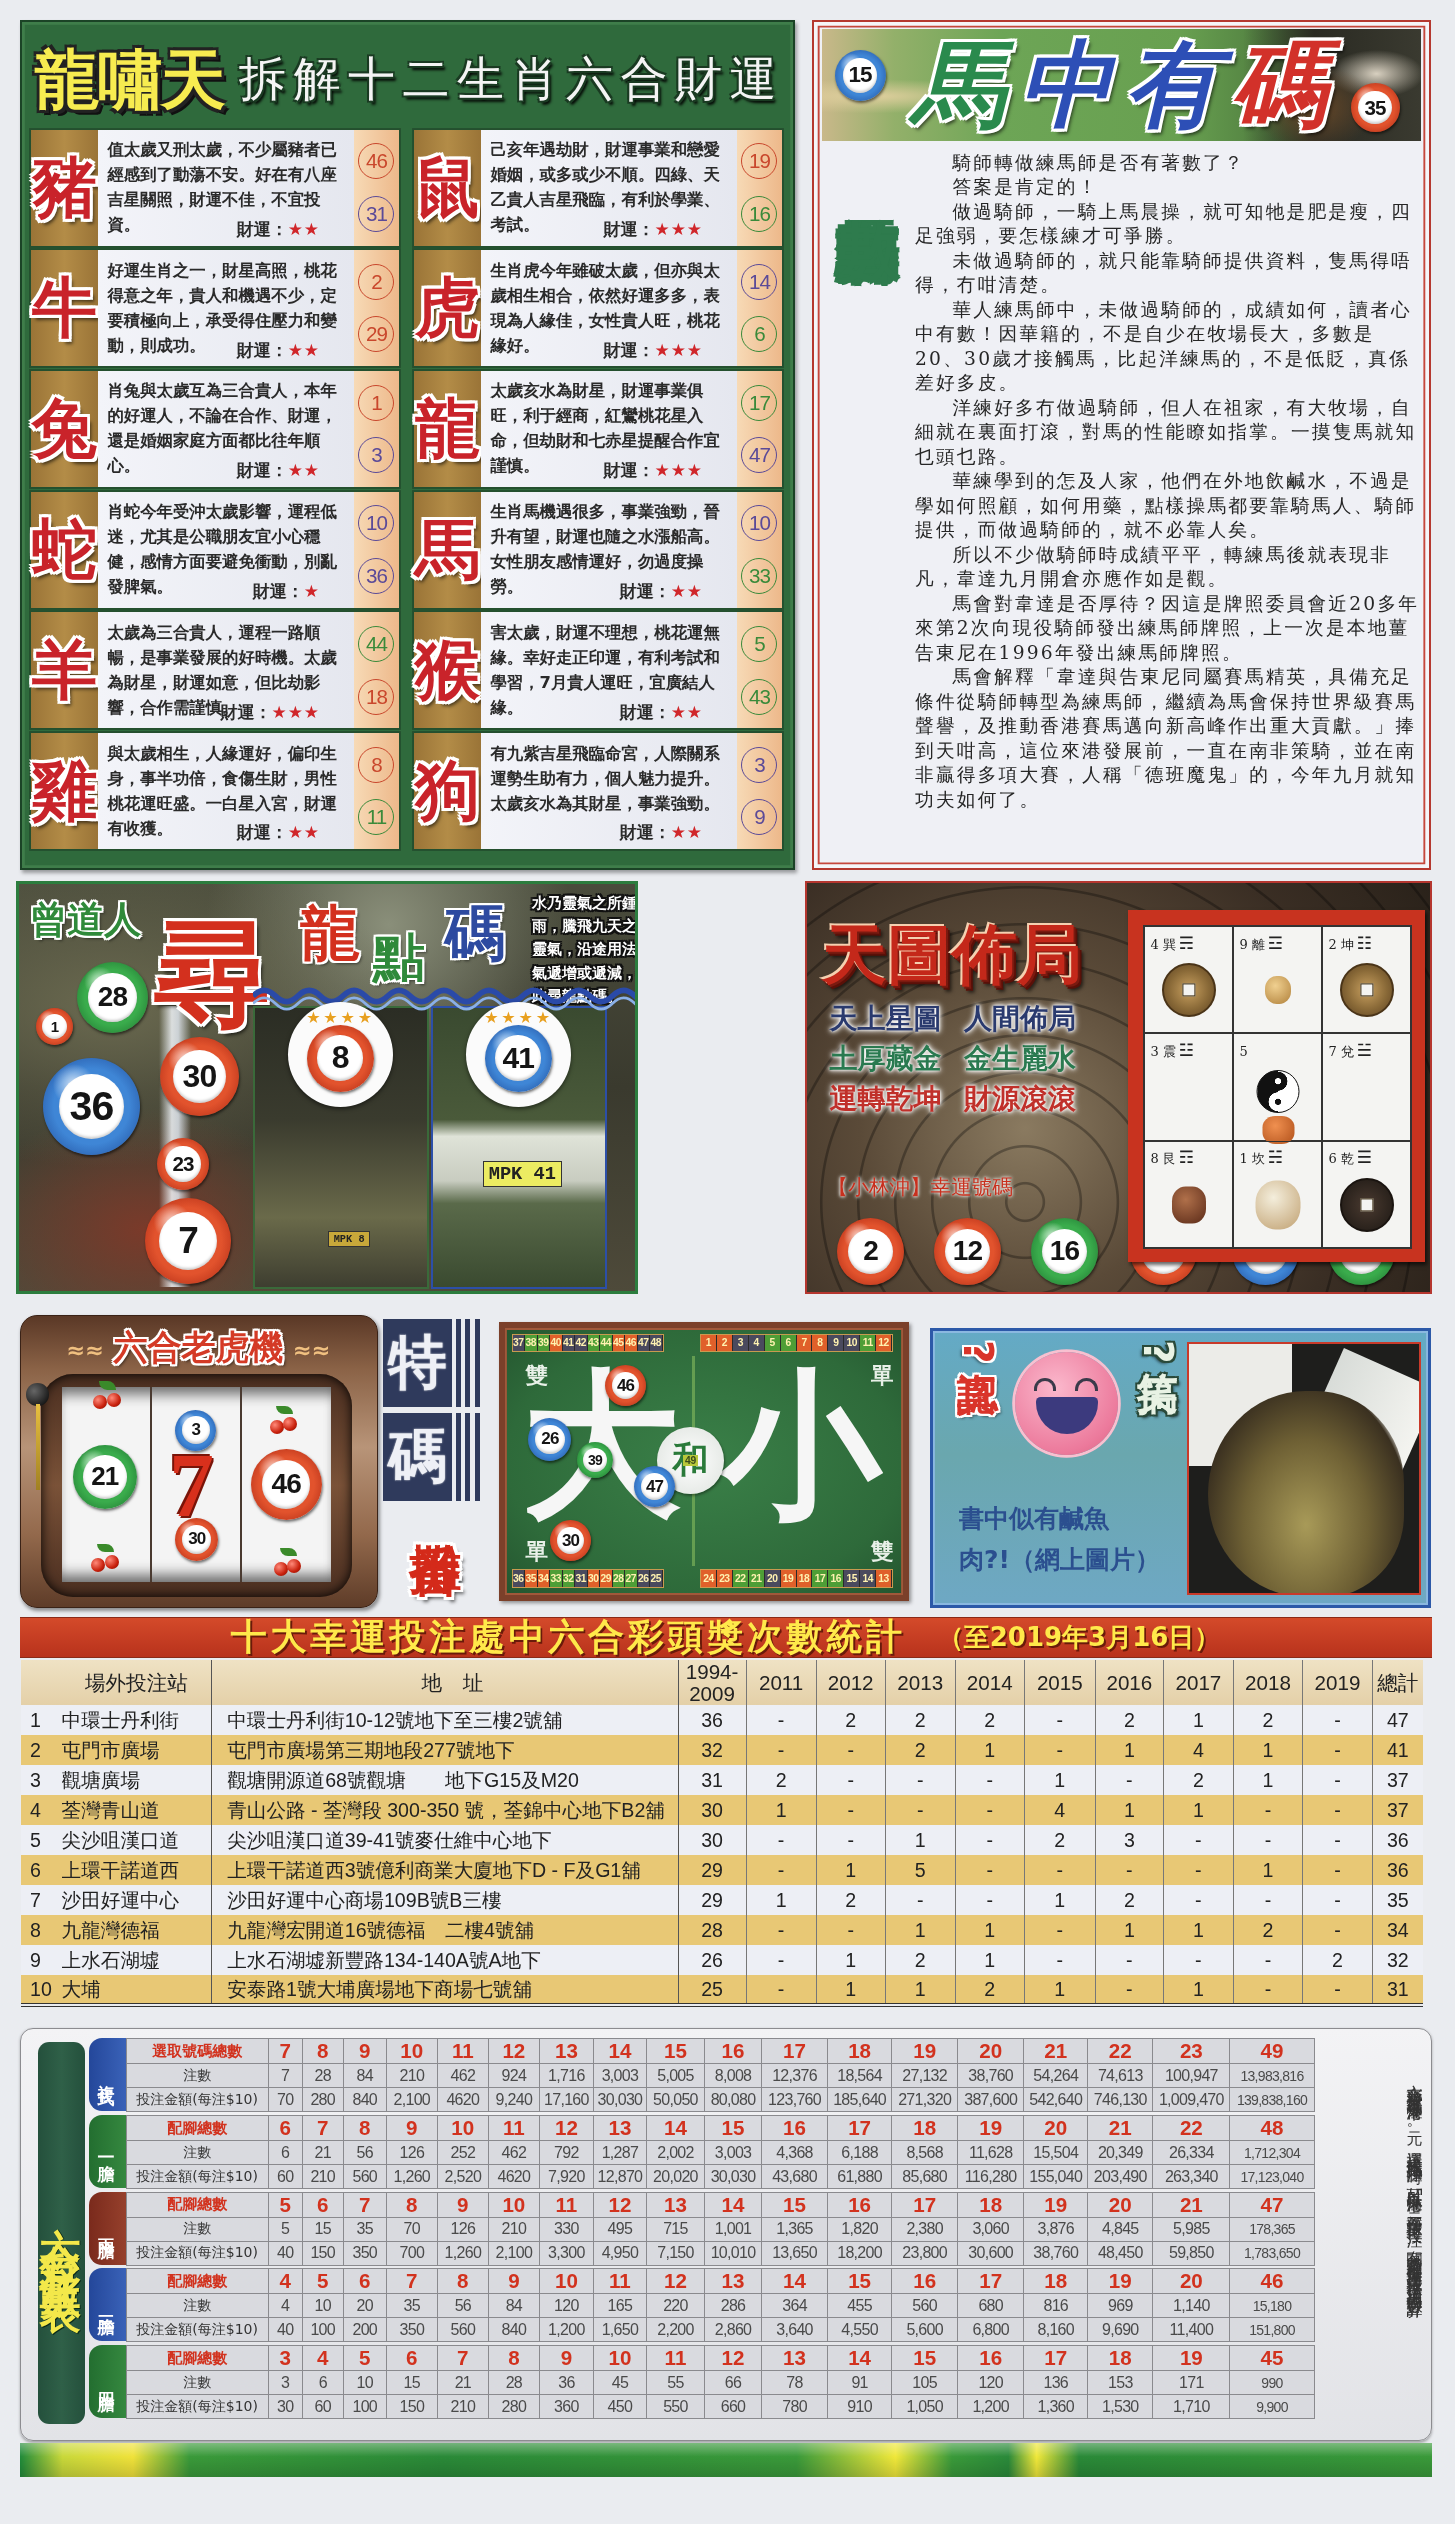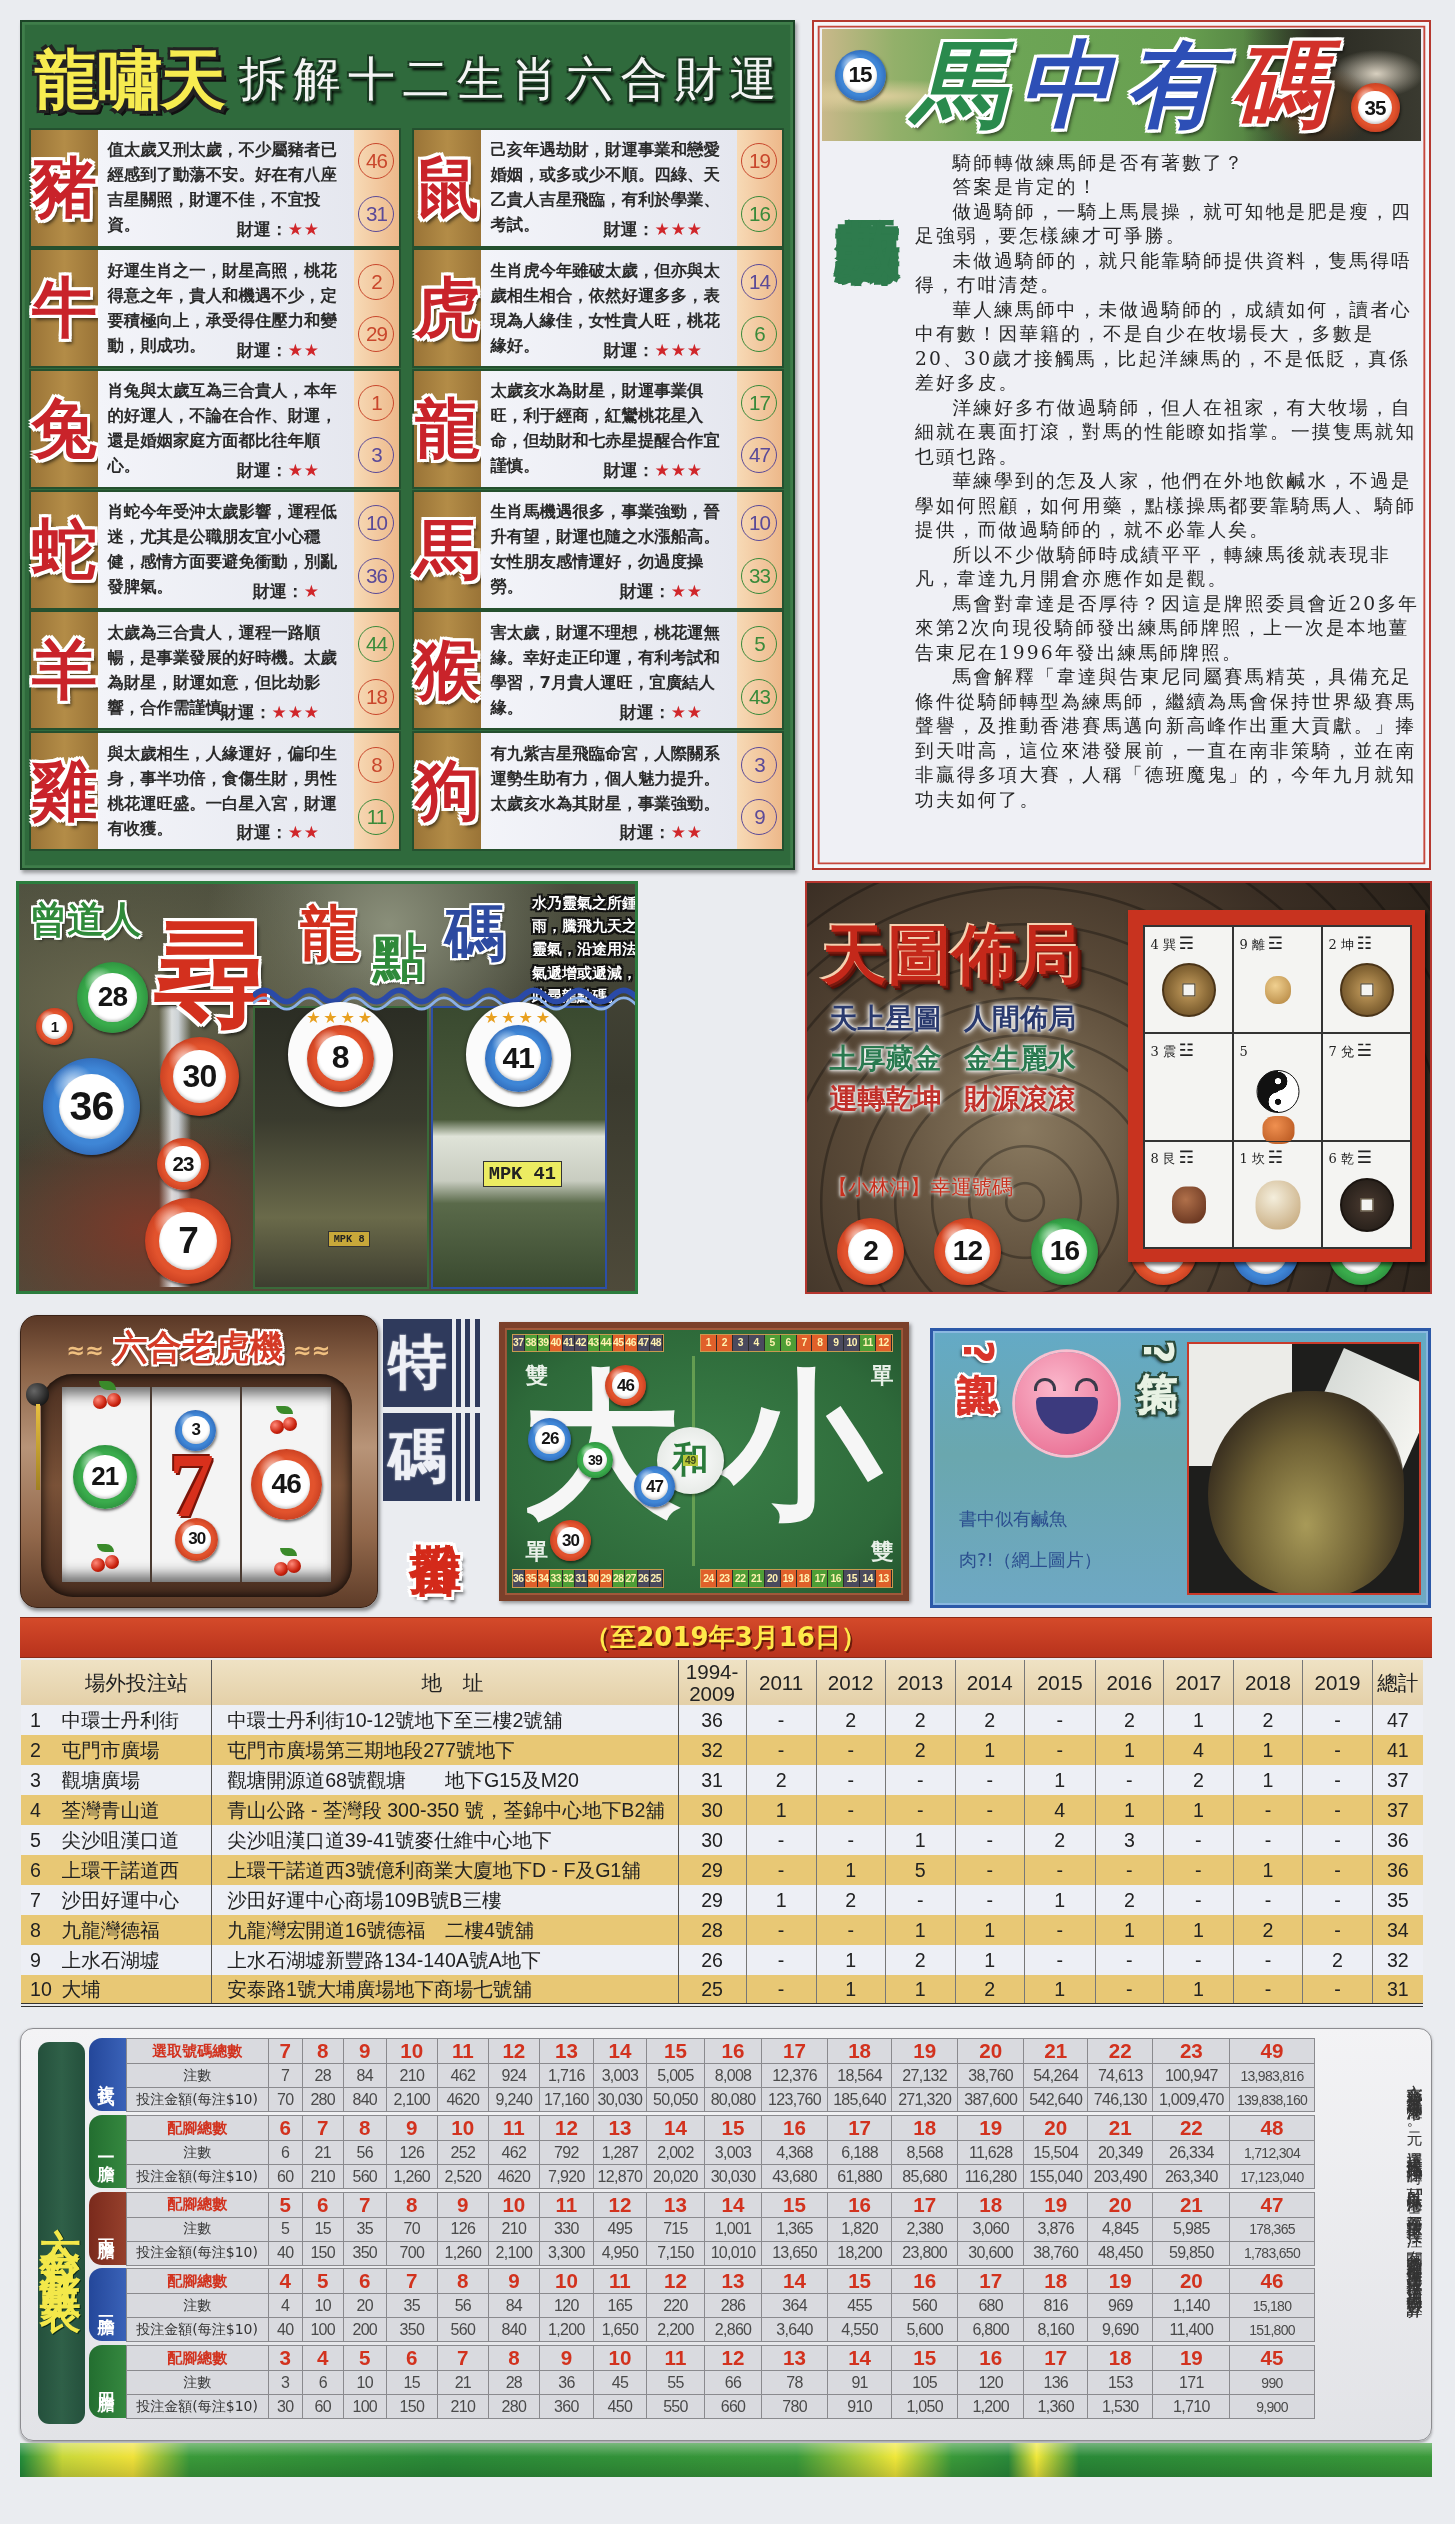--- a/index.html
+++ b/index.html
@@ -119,21 +119,21 @@
 .bs-tie-num{position:absolute;left:26px;top:28px;font-size:10.3px;background:#b8c83a;color:#3a4a1a;padding:0 1.9px;font-family:"Liberation Sans",sans-serif}
 
 
 .joke{left:930px;top:1328px;width:501px;height:280px;border:3.7px solid #2c59a8;background:linear-gradient(180deg,#64aac6 0,#6aa7ae 45%,#6ea8c4 100%);box-shadow:inset 0 0 0 1.9px #8ab8e0}
 .jk-v{position:absolute;top:9.4px;writing-mode:vertical-rl;font-size:41px;font-weight:bold;line-height:1}
 .jk-l{left:24px;color:#d9342a}
 .jk-r{left:204px;color:#e8f2e4;text-shadow:-1.9px -1.9px 0 #2a4a3a,1.9px -1.9px 0 #2a4a3a,-1.9px 1.9px 0 #2a4a3a,1.9px 1.9px 0 #2a4a3a,2.8px 2.8px 2.8px rgba(0,0,0,.5)}
 .smiley{left:82px;top:20.6px;width:103px;height:103px;border-radius:50%;background:radial-gradient(circle at 40% 35%,#fbb8cc,#ec7a9c 70%,#d8607e);box-shadow:0 0 0 2.8px #f8c0d0}
 .sm-eye{position:absolute;top:26px;width:22.5px;height:13px;border:3.7px solid #3a3a4a;border-bottom:none;border-radius:13px 13px 0 0}
 .sm-mouth{position:absolute;left:20.6px;top:45px;width:62px;height:37px;background:#3c3a7e;border-radius:5.6px 5.6px 37px 37px}
-.jk-cap{position:absolute;left:26px;top:167px;font-size:18px;font-weight:normal;color:#2b4f8f;line-height:41px;white-space:nowrap}
+.jk-cap{position:absolute;left:26px;top:167px;font-size:25px;font-weight:bold;color:#2b4f8f;line-height:41px;white-space:nowrap}
 .jk-photo{position:absolute;left:254px;top:11.2px;width:234px;height:253px;border:2.8px solid #c83a2a;overflow:hidden;background:#1e1e1c}
 .jk-paper{position:absolute;left:0;top:0;width:103px;height:122px;background:#ecece8}
 .jk-book{position:absolute;left:122px;top:18.7px;width:103px;height:140px;background:linear-gradient(90deg,#d8dcd8,#f4f4f0);transform:rotate(24deg)}
 .jk-cat{position:absolute;left:18.7px;top:47px;width:196px;height:206px;border-radius:50% 45% 40% 50%;background:radial-gradient(ellipse at 50% 65%,#a89a58 0,#6e6034 45%,#3a3020 75%,rgba(0,0,0,0) 80%)}
 
 
 .st-banner{left:19.6px;top:1617px;width:1412px;height:41px;background:linear-gradient(180deg,#d44a2a,#b8321c);border-top:1.9px solid #8a2a18;border-bottom:1.9px solid #8a2a18;display:flex;align-items:center;justify-content:center;gap:32px}
 .st-title{font-size:36px;font-weight:bold;color:#ffe94a;letter-spacing:3.7px;text-shadow:1.9px 1.9px 0 #6a1a0a}
 .st-date{font-size:26px;font-weight:bold;color:#ffe94a;text-shadow:1.9px 1.9px 0 #6a1a0a}
 .st-table{left:20.6px;top:1660px;width:1402px;border-collapse:collapse;table-layout:fixed;font-family:"Liberation Sans",sans-serif;border-bottom:4.7px double #333}
@@ -713,20 +713,21 @@
     <div>肉?!（網上圖片）</div>
   </div>
   <div class="jk-photo">
     <div class="jk-paper"></div>
     <div class="jk-book"></div>
     <div class="jk-cat"></div>
   </div>
 </section>
 
 <div class="st-banner abs">
+  <span class="st-title">十大幸運投注處中六合彩頭獎次數統計</span>
   <span class="st-date">（至2019年3月16日）</span>
 </div>
 <table class="st-table abs">
   <colgroup>
     <col style="width:41px">
       <col style="width:150px">
       <col style="width:466px">
       <col style="width:68px">
     <col style="width:70px">
       <col style="width:69px">

